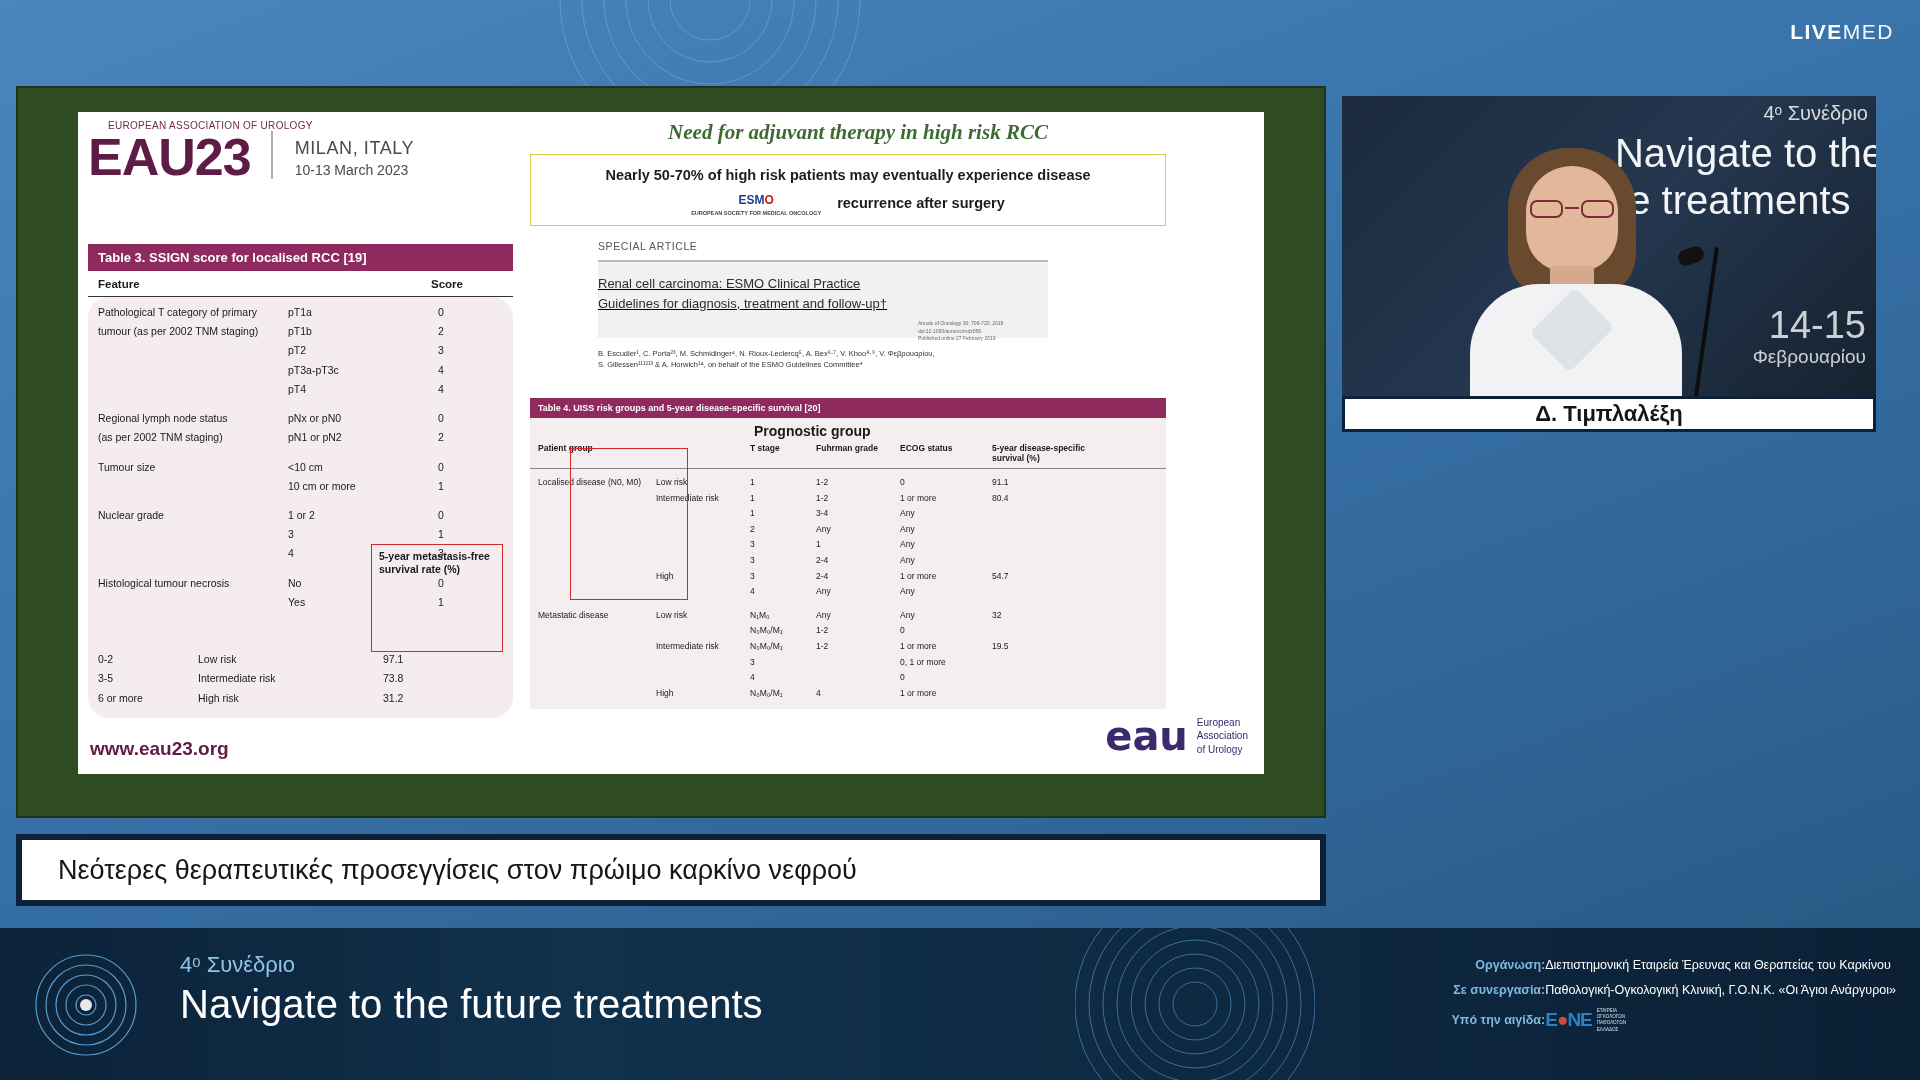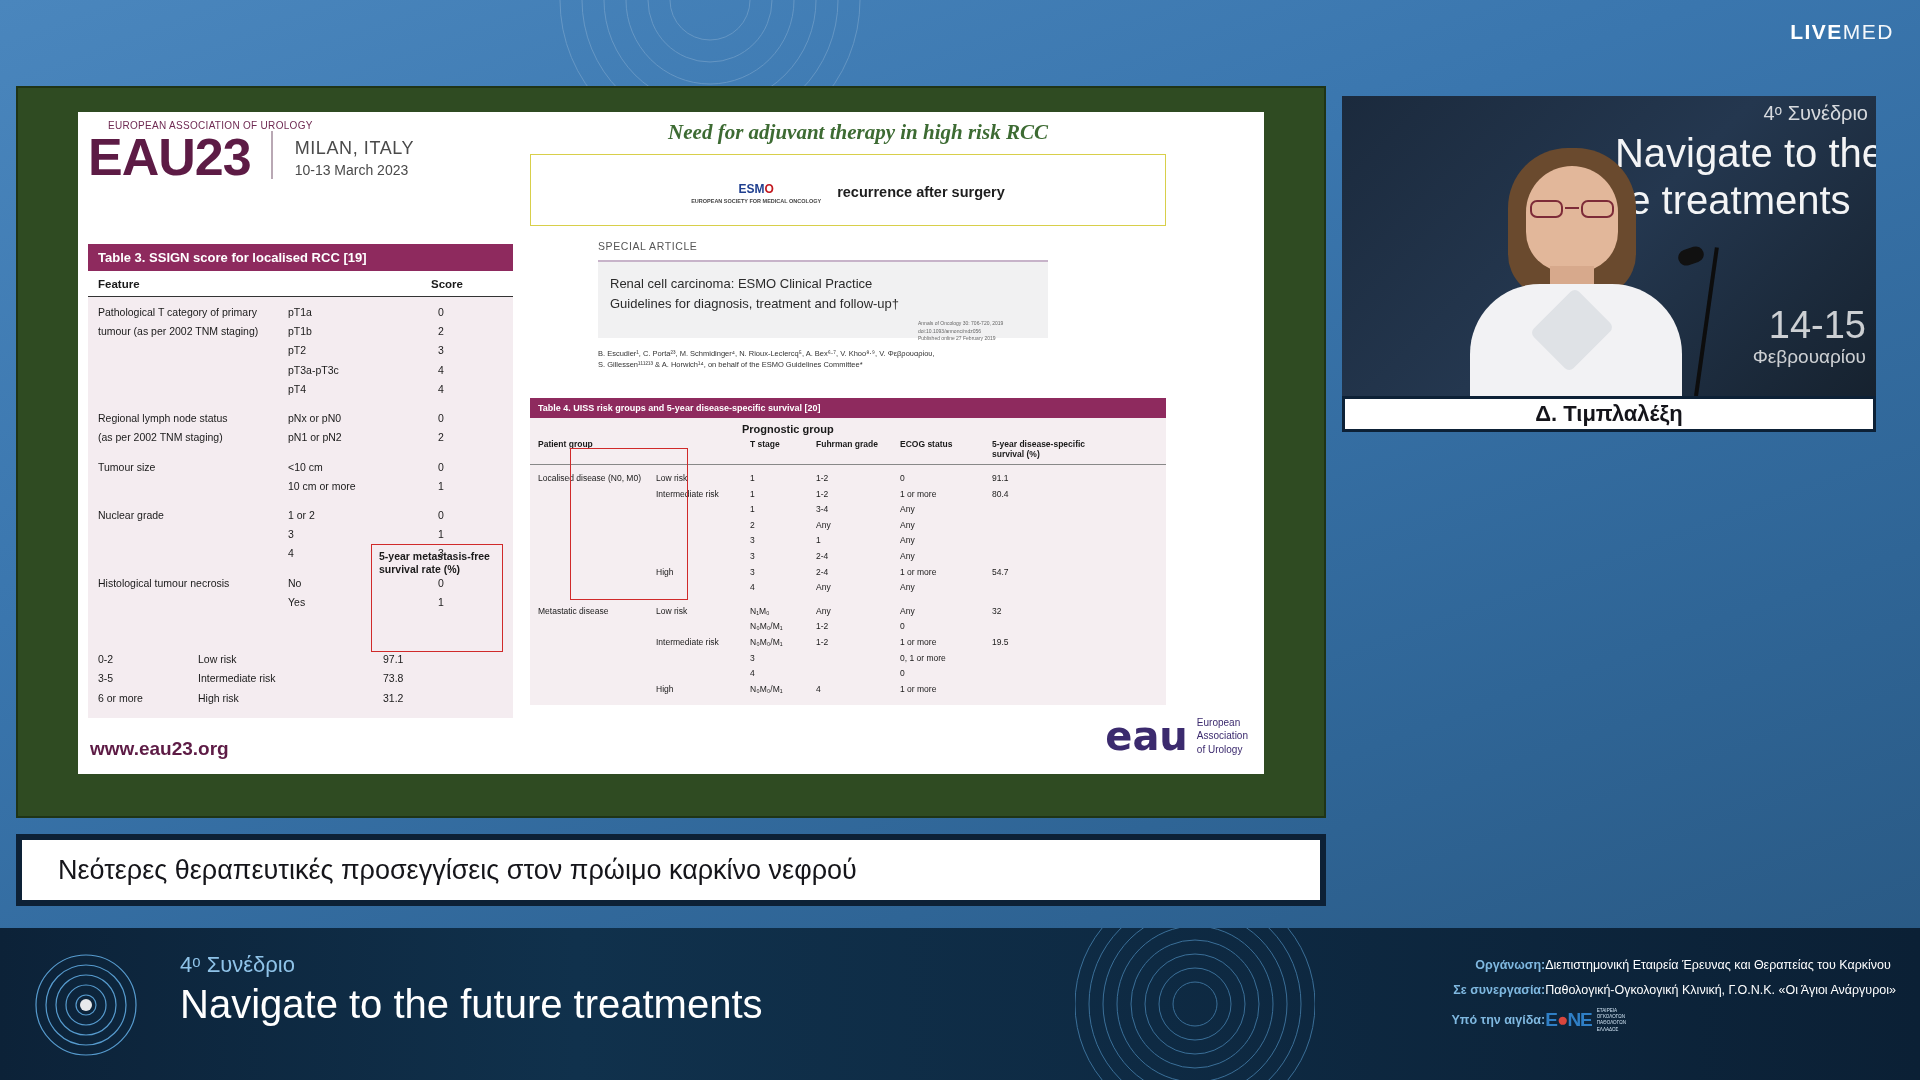--- a/index.html
+++ b/index.html
@@ -78,21 +78,21 @@
   }
   .t3-title {
     background: #8e2a5e; color: #ffffff; font-weight: 700;
     font-size: 13px; padding: 6px 10px;
   }
   .t3-head {
     display: flex; justify-content: space-between;
     border-bottom: 1.5px solid #333; padding: 7px 10px 6px 10px;
     font-weight: 700; font-size: 11.5px;
   }
-  .t3-body { background: #f4ecf0; }
+  .t3-body { background: #f4ecf0; border-radius: 21px; }
   .t3-row {
     display: flex; padding: 2px 10px; line-height: 1.45;
   }
   .t3-feature { width: 190px; }
   .t3-mid { width: 150px; }
   .t3-score { width: 40px; text-align: left; }
   .t3-group-spacer { height: 10px; }
   .t3-sub-head {
     display: flex; padding: 8px 10px 5px 10px; font-weight: 700;
     border-top: 1.5px solid #333; font-size: 11.5px;
@@ -143,21 +143,22 @@
   .esmo-sub { font-size: 5.5px; color: #444; display: block; line-height: 1.1; }
 
   .special-article {
     position: absolute; left: 520px; top: 128px;
     font-size: 10.5px; letter-spacing: .6px; color: #555;
   }
   .esmo-paper {
     position: absolute; left: 520px; top: 148px;
     width: 450px; height: 78px;
     background: #f1f1f2; border-top: 2px solid #c7b3c9;
-    padding: 12px 12px;
+    padding: 12px 0;
+    text-decoration: underline;
   }
   .esmo-paper .ttl {
     font-size: 13px; color: #2b2b2b; line-height: 1.5;
   }
   .esmo-authors {
     position: absolute; left: 520px; top: 236px; width: 460px;
     font-size: 7.5px; color: #333; line-height: 1.5;
   }
   .esmo-meta {
     position: absolute; left: 840px; top: 208px; width: 150px;
@@ -168,21 +169,21 @@
   .table4 {
     position: absolute; left: 452px; top: 286px; width: 636px;
     font-size: 8.5px; color: #1a1a1a;
   }
   .t4-title {
     background: #8e2a5e; color: #fff; font-weight: 700; font-size: 9px;
     padding: 5px 8px;
   }
   .t4-body { background: #f5eef1; padding-bottom: 8px; }
   .t4-headrow {
-    display: flex; padding: 5px 8px 4px 0; font-weight: 700; font-size: 11px;
+    display: flex; padding: 5px 8px 4px 12px; font-weight: 700; font-size: 14px;
   }
   .t4-headrow2 {
     display: flex; padding: 0 8px 5px 8px; font-weight: 700; font-size: 8.5px;
     border-bottom: 1px solid #888;
   }
   .c-patient { width: 118px; }
   .c-risk { width: 94px; }
   .c-tstage { width: 66px; }
   .c-fuhrman { width: 84px; }
   .c-ecog { width: 92px; }
@@ -490,20 +491,21 @@
         <div class="t3-redbox"></div>
         <div class="t3-redbox-label">5-year metastasis-free survival rate (%)</div>
       </div>
 
       <div class="www">www.eau23.org</div>
 
       <div class="need-title">Need for adjuvant therapy in high risk RCC</div>
 
       <div class="yellow-box">
         <div class="txt">
+          <div>Nearly 50-70% of high risk patients may eventually experience disease</div>
           <div style="display:flex;align-items:center;justify-content:center;gap:8px;margin-top:4px;">
             <span class="esmo-badge">ESM<span class="o">O</span><span class="esmo-sub">EUROPEAN SOCIETY FOR MEDICAL ONCOLOGY</span></span>
             <span>recurrence after surgery</span>
           </div>
         </div>
       </div>
 
       <div class="special-article">SPECIAL ARTICLE</div>
 
       <div class="esmo-paper">

